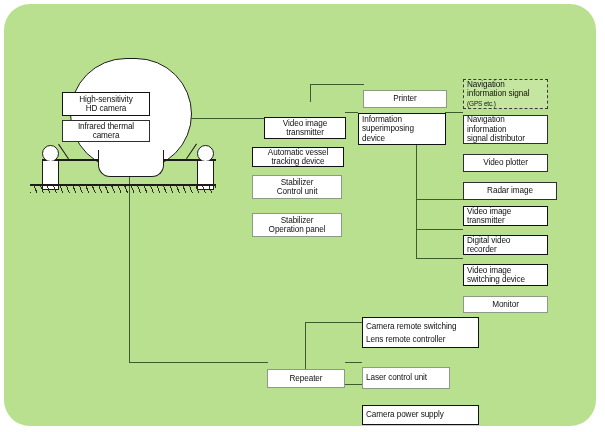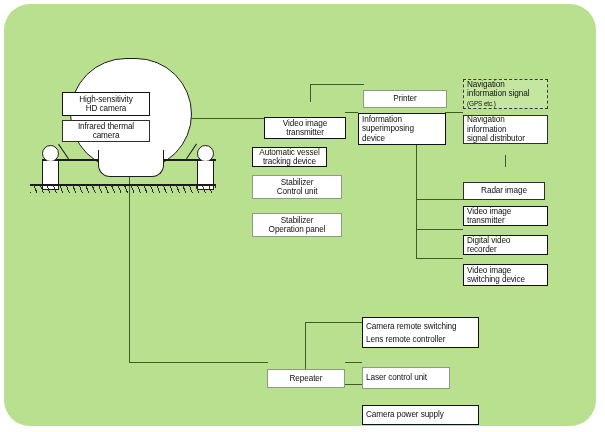--- a/index.html
+++ b/index.html
@@ -161,21 +161,21 @@
     </div>
 
 
     <div class="box thick" style="left:264px;top:101px;width:82px;height:22px;">
       <div>
         <span class="ln">Video image</span>
         <span class="ln">transmitter</span>
       </div>
     </div>
 
-    <div class="box thick" style="left:252px;top:131px;width:75px;height:20px;">
+    <div class="box thick" style="left:252px;top:131px;width:92px;height:20px;">
       <div>
         <span class="ln">Automatic vessel</span>
         <span class="ln">tracking device</span>
       </div>
     </div>
 
     <div class="box soft" style="left:252px;top:159px;width:90px;height:24px;">
       <div>
         <span class="ln">Stabilizer</span>
         <span class="ln">Control unit</span>
@@ -210,22 +210,25 @@
     </div>
 
     <div class="box left" style="left:463px;top:99px;width:85px;height:29px;">
       <div>
         <span class="ln">Navigation</span>
         <span class="ln">information</span>
         <span class="ln">signal distributor</span>
       </div>
     </div>
 
-
-    <div class="box" style="left:463px;top:166px;width:82px;height:18px;">
+    <div class="box" style="left:463px;top:138px;width:85px;height:18px;">
+      <span class="ln">Video plotter</span>
+    </div>
+
+    <div class="box" style="left:463px;top:166px;width:94px;height:18px;">
       <span class="ln">Radar image</span>
     </div>
 
     <div class="box thick left" style="left:463px;top:190px;width:85px;height:20px;">
       <div>
         <span class="ln">Video image</span>
         <span class="ln">transmitter</span>
       </div>
     </div>
 
@@ -236,20 +239,23 @@
       </div>
     </div>
 
     <div class="box thick left" style="left:463px;top:248px;width:85px;height:22px;">
       <div>
         <span class="ln">Video image</span>
         <span class="ln">switching device</span>
       </div>
     </div>
 
+    <div class="box soft" style="left:463px;top:280px;width:85px;height:17px;">
+      <span class="ln">Monitor</span>
+    </div>
 
     <div class="box soft" style="left:267px;top:353px;width:78px;height:19px;">
       <span class="ln">Repeater</span>
     </div>
 
     <div class="box thick left" style="left:362px;top:301px;width:117px;height:31px;">
       <div>
         <span class="ln" style="line-height:13px;">Camera remote switching</span>
         <span class="ln" style="line-height:13px;">Lens remote controller</span>
       </div>

